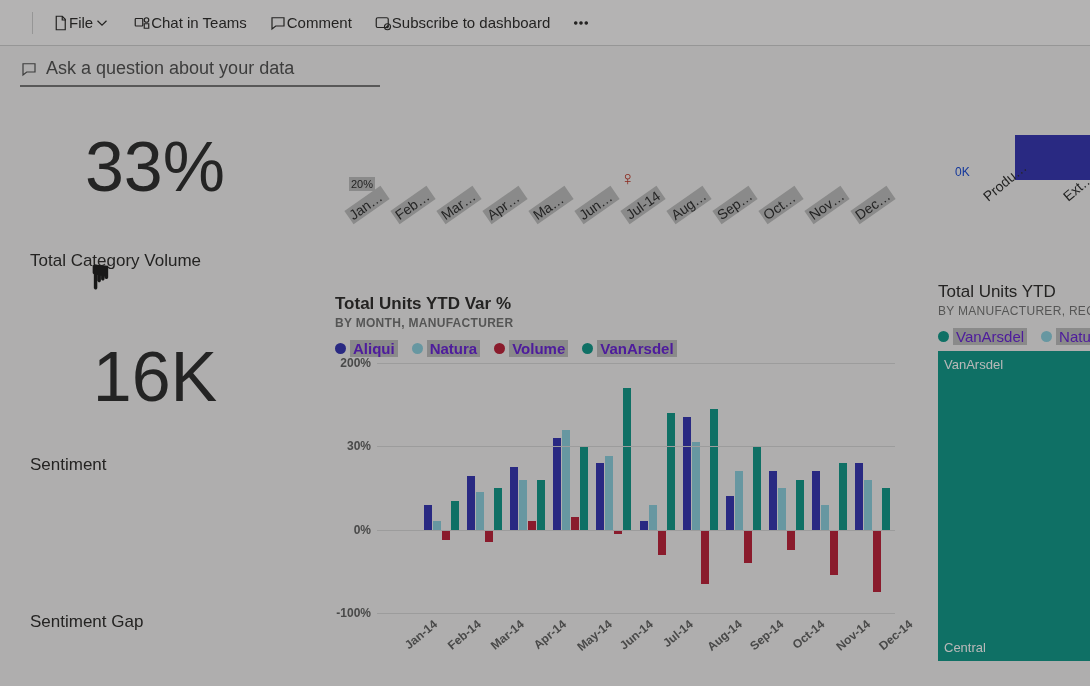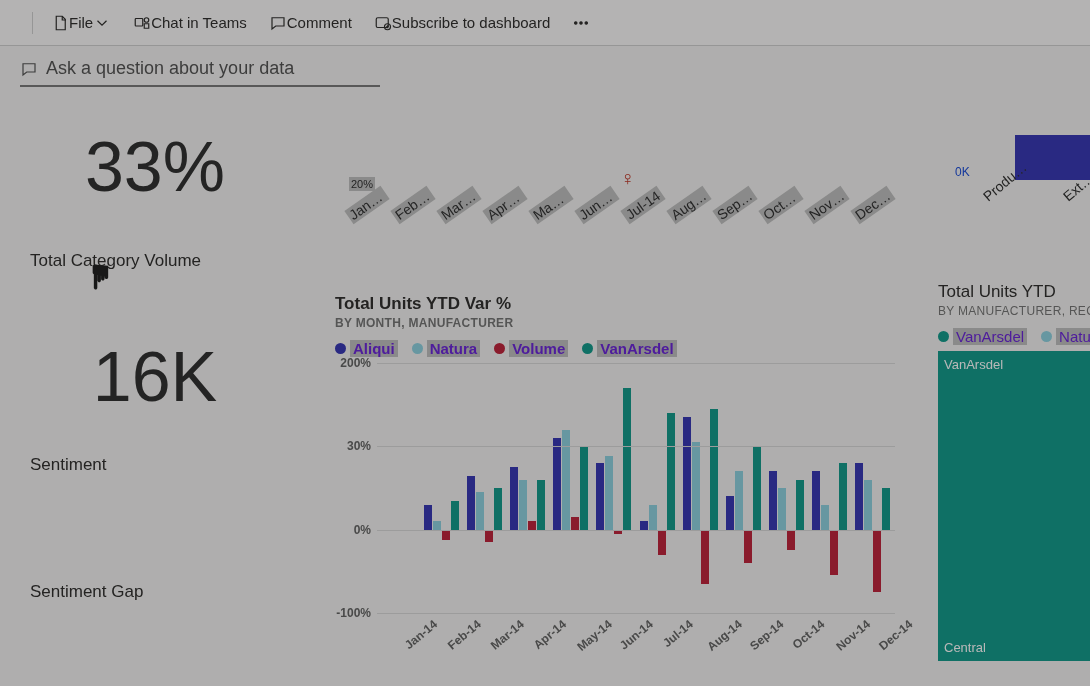--- a/index.html
+++ b/index.html
@@ -125,21 +125,21 @@
     <div class="cursor-icon"></div>
     <div class="tile-title" style="margin-top:44px;">Total Category Volume</div>
   </div>
 
   <div class="tile" style="left:30px; top:250px; width:250px;">
     <div class="bignum n2" style="text-align:center;">16K</div>
     <div class="tile-title" style="margin-top:38px;">Sentiment</div>
   </div>
 
   <div class="tile" style="left:30px; top:460px; width:250px;">
-    <div class="tile-title" style="margin-top:35px;">Sentiment Gap</div>
+    <div class="tile-title" style="margin-top:65px;">Sentiment Gap</div>
   </div>
 
   <div class="slicer">
     <div class="slicer-label">20%</div>
     <div class="goal-marker">♀</div>
     <div class="slicer-items" id="slicer-items">
         <div class="slicer-item">Jan-14</div>
         <div class="slicer-item">Feb-14</div>
         <div class="slicer-item">Mar-14</div>
         <div class="slicer-item">Apr-14</div>

